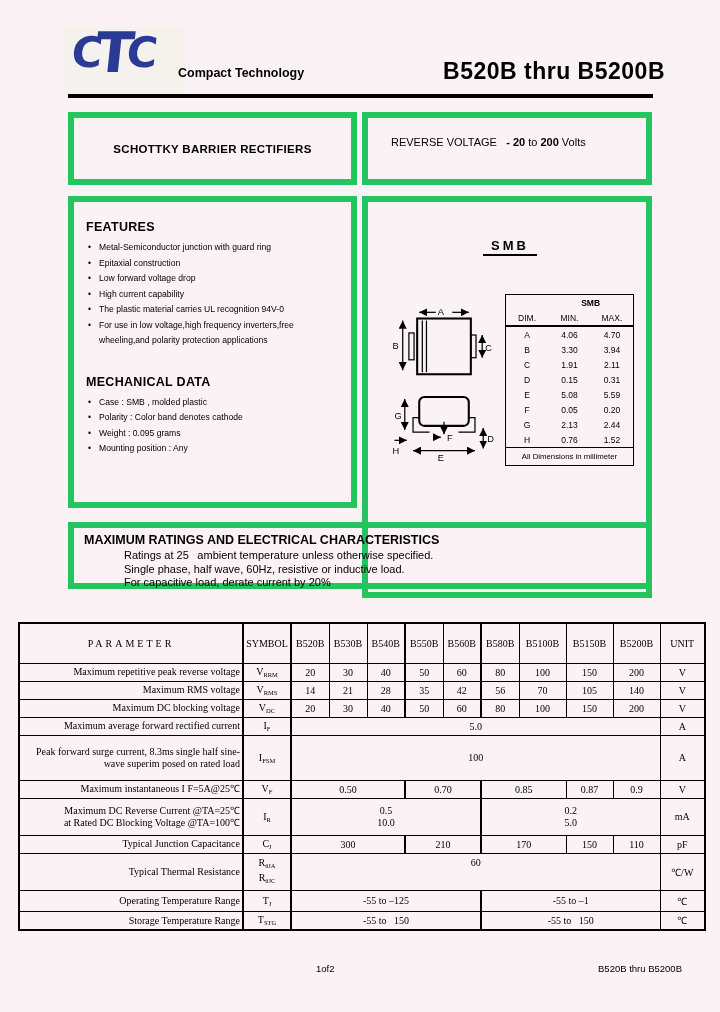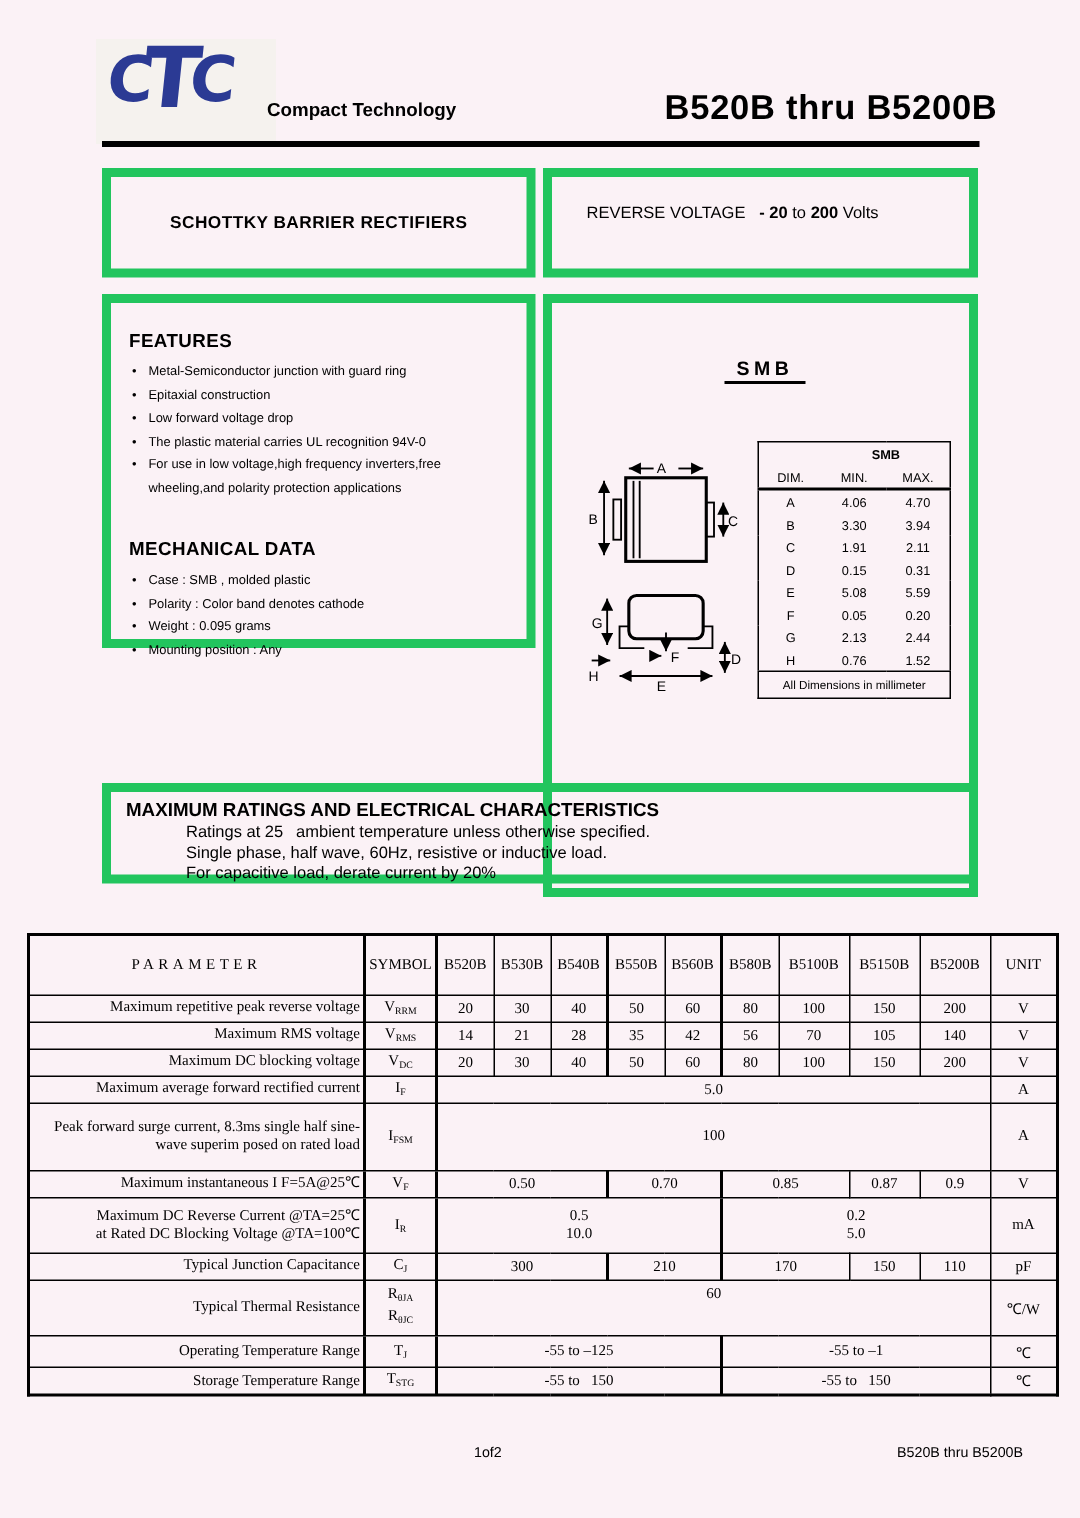--- a/index.html
+++ b/index.html
@@ -22,21 +22,21 @@
   .rule{left:68px;top:94px;width:585px;height:4px;background:#000;}
 
   
   .box{border:6px solid #22c55e;box-sizing:border-box;}
   .box-product{left:68px;top:112px;width:289px;height:73px;display:flex;align-items:center;justify-content:center;}
   .box-product .t{font-size:11.5px;font-weight:bold;letter-spacing:0.3px;}
   .box-ratings-sum{left:362px;top:112px;width:290px;height:73px;padding:15px 0 0 23px;font-size:11px;line-height:19px;}
   .box-ratings-sum b{font-weight:bold;}
 
   
-  .box-feat{left:68px;top:196px;width:289px;height:236px;padding:18px 10px 0 12px;}
+  .box-feat{left:68px;top:196px;width:289px;height:312px;padding:18px 10px 0 12px;}
   .sec-title{font-size:12.5px;font-weight:bold;margin:0 0 6px 0;letter-spacing:0.3px;}
   ul.blist{list-style:none;margin:0 0 0 2px;padding:0;font-size:8.6px;line-height:15.5px;}
   ul.blist li{padding-left:11px;position:relative;}
   ul.blist li:before{content:"\2022";position:absolute;left:0;top:0;}
   .mech-title{margin-top:26px;}
 
   
   .box-pkg{left:362px;top:196px;width:290px;height:402px;}
   .smb-title{left:115px;top:36px;font-size:13px;font-weight:bold;letter-spacing:3px;
              border-bottom:2px solid #000;padding:0 8px 1px 8px;}
@@ -97,20 +97,21 @@
     <span>Volts</span>
   </div>
 </div>
 
 <div class="abs box box-feat">
   <div class="sec-title">FEATURES</div>
   <ul class="blist">
     <li>Metal-Semiconductor junction with guard ring</li>
     <li>Epitaxial construction</li>
     <li>Low forward voltage drop</li>
+    <li>High current capability</li>
     <li>The plastic material carries UL recognition 94V-0</li>
     <li>For use in low voltage,high frequency inverters,free wheeling,and polarity protection applications</li>
   </ul>
   <div class="sec-title mech-title">MECHANICAL DATA</div>
   <ul class="blist">
     <li>Case : SMB , molded plastic</li>
     <li>Polarity : Color band denotes cathode</li>
     <li>Weight : 0.095 grams</li>
     <li>Mounting position : Any</li>
   </ul>

